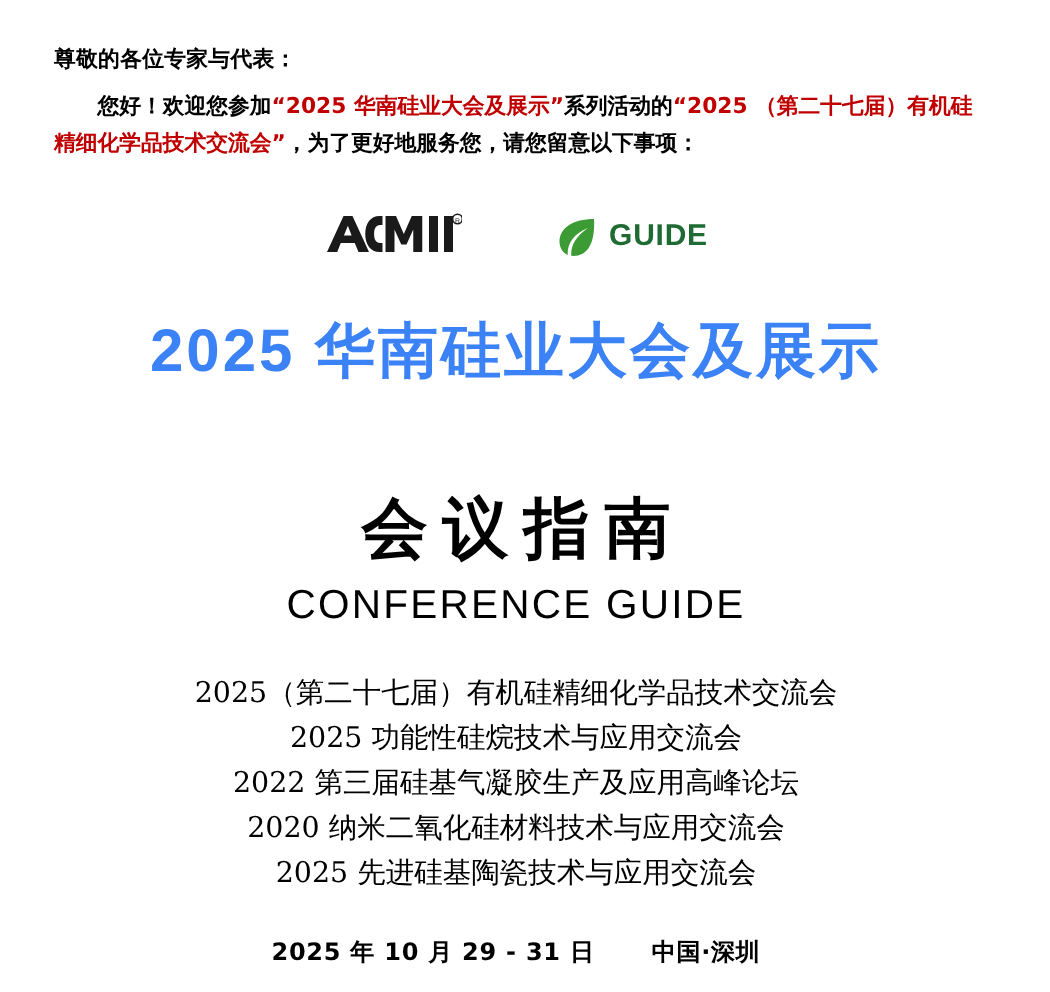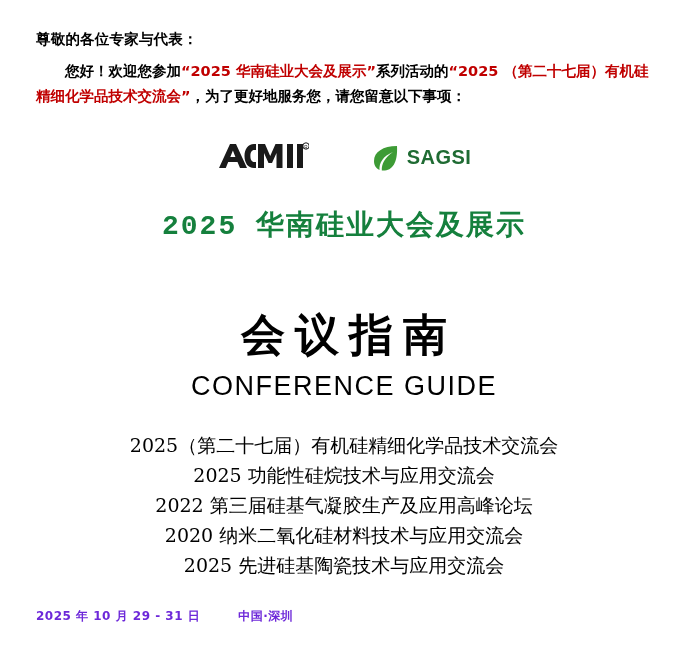--- a/index.html
+++ b/index.html
@@ -70,25 +70,25 @@
     font-size: 20px;
     font-weight: bold;
     color: #1f6b33;
     letter-spacing: 0.5px;
   }
 
   
   .main-title {
     margin-top: 26px;
     text-align: center;
-    font-family: Liberation Mono, monospace;
-    font-size: 28px;
+    font-family: Liberation Sans, sans-serif;
+    font-size: 40px;
     font-weight: bold;
     letter-spacing: 2px;
-    color: #15803d;
+    color: #3b82f6;
   }
   .guide-cn {
     margin-top: 62px;
     text-align: center;
     font-family: "DejaVu Sans", sans-serif;
     font-size: 44px;
     font-weight: bold;
     letter-spacing: 10px;
     text-indent: 10px;
     color: #000000;
@@ -110,24 +110,25 @@
     font-family: "DejaVu Serif", serif;
     font-size: 19px;
     line-height: 1.58;
     color: #000000;
   }
   .events div { white-space: nowrap; }
 
   
   .footer {
     margin-top: 28px;
+    text-align: center;
     font-family: "DejaVu Sans", sans-serif;
-    font-size: 12px;
+    font-size: 16px;
     font-weight: bold;
-    color: #6d28d9;
+    color: #000000;
   }
   .footer .date { letter-spacing: 0.5px; }
   .footer .place { margin-left: 38px; letter-spacing: 0.5px; }
 </style>
 </head>
 <body>
 
 <div class="page">
 
   <div class="greeting">尊敬的各位专家与代表：</div>
@@ -148,21 +149,21 @@
         </g>
         <circle cx="89" cy="5" r="3.2" fill="none" stroke="#1a1a1a" stroke-width="1"></circle>
         <text x="89" y="7.6" font-family="'Liberation Sans', sans-serif" font-size="4.6" fill="#1a1a1a" text-anchor="middle">R</text>
       </svg>
     </div>
 
     <div class="logo-sagsi">
       <svg class="leaf" width="30" height="30" viewBox="0 0 30 30" aria-hidden="true">
         <path d="M26 3 C12 3 3 9 3 18 C3 22 5 25.5 8.5 27 C8 20 12 13 22 9 C14 14.5 10.5 20.5 10.8 27.5 C20.5 28.5 27 21 26 3 Z" fill="#3d9b35"></path>
       </svg>
-      <span class="sagsi-text">SAGSI</span>
+      <span class="sagsi-text">GUIDE</span>
     </div>
 
   </div>
 
   <div class="main-title">2025 华南硅业大会及展示</div>
 
   <div class="guide-cn">会议指南</div>
 
   <div class="guide-en">CONFERENCE GUIDE</div>
 

